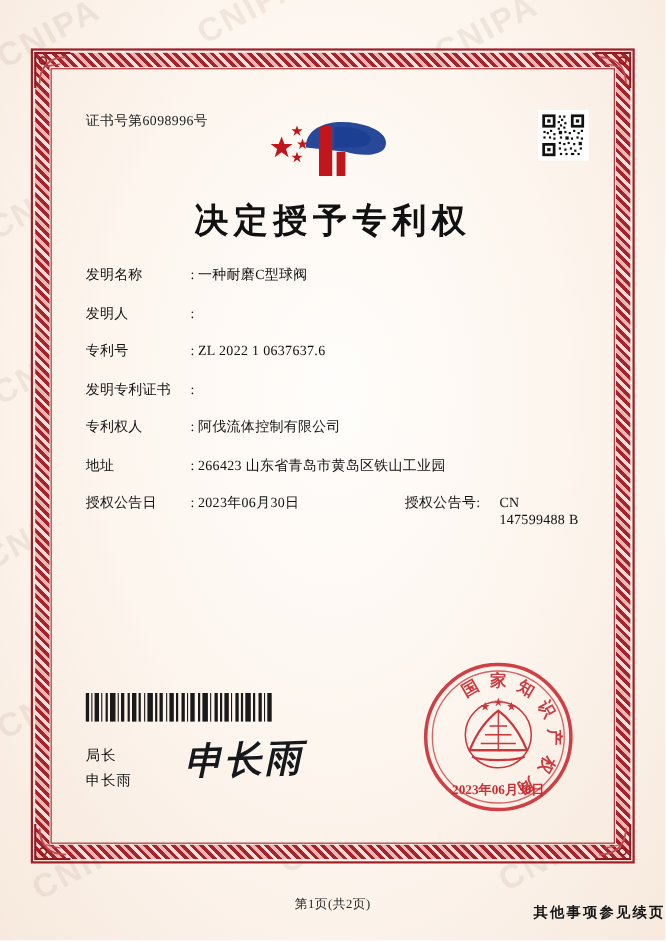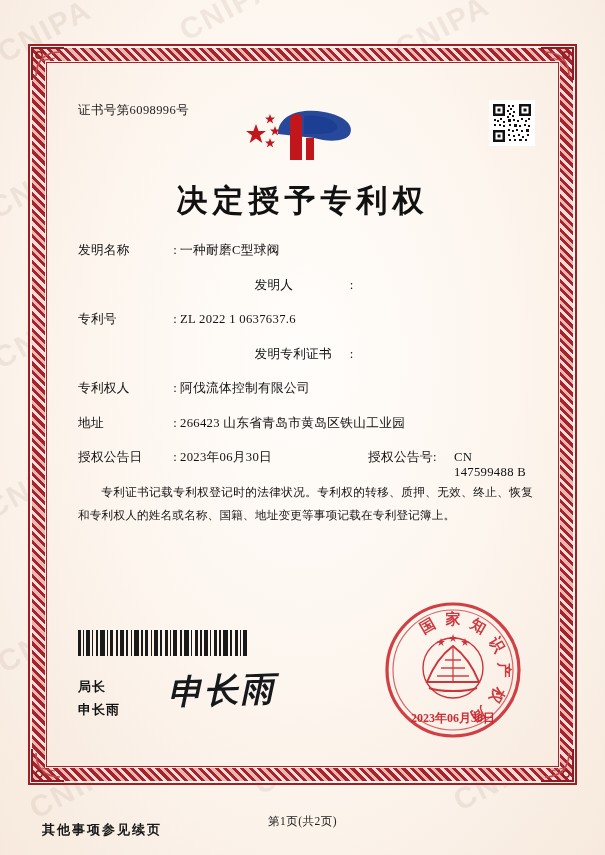--- a/index.html
+++ b/index.html
@@ -157,21 +157,20 @@
     left: 18px;
     right: 12px;
     top: 166px;
   }
   .frow {
     display: flex;
     align-items: baseline;
     margin-bottom: 17.5px;
     font-size: 12.7px;
     color: #121212;
-    justify-content: center;
   }
   .flabel {
     width: 92px;
     flex: 0 0 92px;
     letter-spacing: 0.2px;
     display: flex;
     justify-content: space-between;
   }
   .flabel span { display: inline-block; }
   .fcolon {
@@ -235,21 +234,20 @@
 
   
   .sig-label {
     position: absolute;
     left: 18px;
     top: 600px;
     font-size: 13px;
     line-height: 1.75;
     color: #111;
     letter-spacing: 1px;
-    font-weight: bold;
   }
   .signature {
     position: absolute;
     left: 108px;
     top: 592px;
     font-size: 34px;
     color: #16181c;
     font-family: "DejaVu Serif", serif;
     font-style: italic;
     font-weight: 700;
@@ -276,21 +274,21 @@
     text-align: center;
     font-size: 11.5px;
     color: #222;
     letter-spacing: 0.5px;
   }
   .footer-note {
     position: absolute;
     left: 0;
     right: 0;
     bottom: 16px;
-    text-align: left;
+    text-align: right;
     font-size: 13px;
     font-weight: 700;
     color: #171717;
     letter-spacing: 2px;
     margin-left: 42px;
   }
 </style>
 </head>
 <body>
 
@@ -492,21 +490,20 @@
         <div class="fvalue">
           <div class="seg1">2023年06月30日</div>
           <div class="seg2label">授权公告号:</div>
           <div class="seg2">CN 147599488 B</div>
         </div>
       </div>
 
     </div>
 
     <div class="paras">
-      <p>专利证书记载专利权登记时的法律状况。专利权的转移、质押、无效、终止、恢复和专利权人的姓名或名称、国籍、地址变更等事项记载在专利登记簿上。</p>
     </div>
 
     <div class="barcode">
       <div class="bars">
         <i style="width:3px"></i>
           <i style="width:2px;background:transparent"></i>
         <i style="width:1px"></i>
           <i style="width:2px;background:transparent"></i>
         <i style="width:4px"></i>
           <i style="width:2px;background:transparent"></i>

